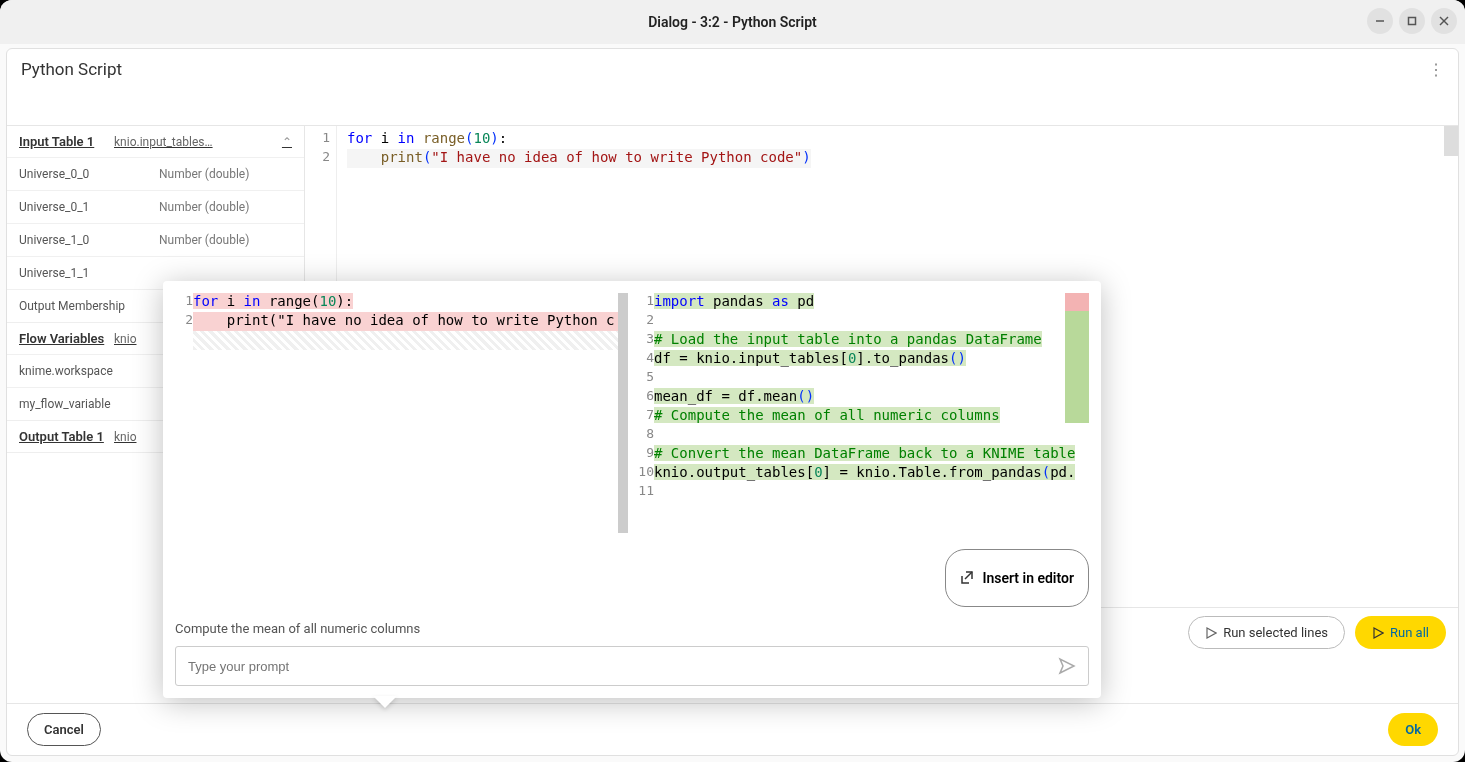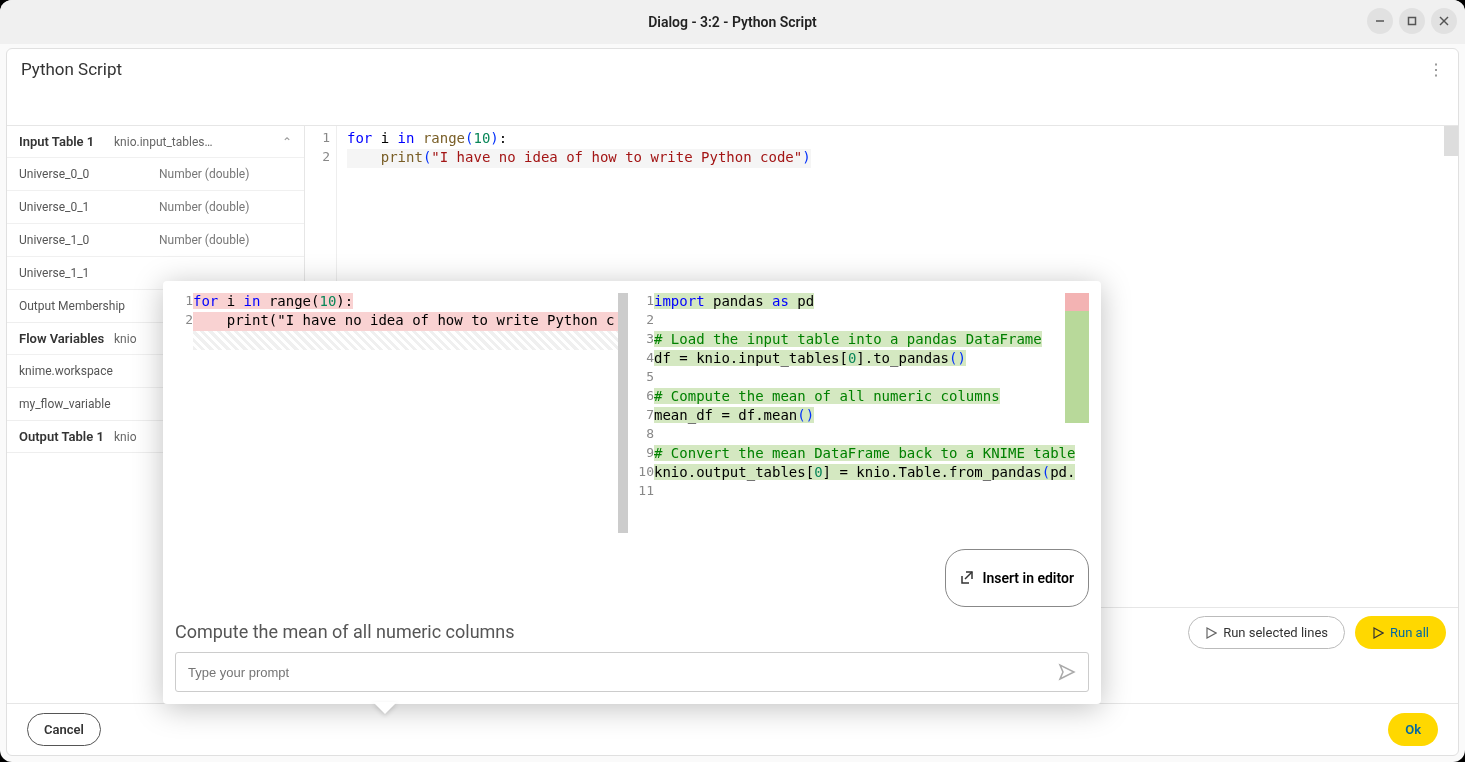--- a/index.html
+++ b/index.html
@@ -9,21 +9,21 @@
 .titlebar-text { font-weight: 600; font-size: 14px; color: #222; }
 .titlebar-controls { position: absolute; right: 8px; top: 8px; display: flex; gap: 6px; }
 .tb-btn { width: 26px; height: 26px; border-radius: 50%; background: #e1e1e1; display: flex; align-items: center; justify-content: center; font-size: 12px; cursor: pointer; color: #444; }
 .content-frame { flex: 1; margin: 4px 6px 6px 6px; background: #fff; border-radius: 6px; display: flex; flex-direction: column; position: relative; border: 1px solid #e0e0e0; gap: 36px; }
 .header-row { height: 40px; display: flex; align-items: center; padding: 0 14px; justify-content: space-between; }
 .header-title { font-size: 17px; color: #333; }
 .header-more { color: #888; font-size: 16px; }
 .main-area { flex: 1; display: flex; border-top: 1px solid #e6e6e6; min-height: 0; position: relative; }
 .sidebar { width: 298px; border-right: 1px solid #e6e6e6; overflow: hidden; display: flex; flex-direction: column; }
 .sb-section { border-bottom: 1px solid #eee; }
-.sb-head { display: flex; align-items: center; padding: 8px 12px; font-size: 13px; color: #333; }
+.sb-head { display: flex; align-items: center; padding: 8px 12px; font-size: 13px; color: #333; text-decoration: underline; }
 .sb-head-title { font-weight: 600; flex: 0 0 auto; width: 95px; }
 .sb-head-val { color: #666; font-size: 12px; flex: 1; white-space: nowrap; overflow: hidden; text-overflow: ellipsis; }
 .chev { color: #999; font-size: 12px; padding-left: 6px; }
 .sb-row { display: flex; padding: 9px 12px; font-size: 12px; color: #555; border-top: 1px solid #f0f0f0; }
 .sb-row-name { width: 140px; }
 .sb-row-type { color: #777; }
 .editor-col { flex: 1; display: flex; flex-direction: column; min-width: 0; }
 .code-editor { flex: 1; background: #fff; display: flex; font-family: "DejaVu Sans Mono", Consolas, monospace; font-size: 14px; position: relative; }
 .gutter { width: 32px; text-align: right; color: #888; padding-top: 4px; border-right: 1px solid #eee; }
 .gutter div { height: 19px; padding-right: 6px; font-size: 13px; }
@@ -55,21 +55,21 @@
 .diff-gutter div { height: 19px; font-size: 13px; }
 .diff-code { flex: 1; overflow: hidden; }
 .diff-code div { height: 19px; white-space: pre; }
 .hl-del { background: #f9d2d2; }
 .hl-add { background: #d4e8c1; }
 .hatch { background-image: repeating-linear-gradient(45deg, #f0f0f0 0, #f0f0f0 3px, #fff 3px, #fff 6px); flex: 1; }
 .diff-mini { position: absolute; right: 0; top: 0; width: 24px; height: 100%; }
 .diff-mini .mb { width: 100%; }
 .insert-row { display: flex; justify-content: flex-end; padding: 16px 0 10px 0; }
 .btn-insert { border: 1px solid #888; background: #fff; padding: 20px 14px; border-radius: 20px; display: flex; align-items: center; gap: 8px; font-size: 14px; font-weight: 600; cursor: pointer; }
-.prompt-label { font-size: 18px; color: #555; padding: 4px 0 10px 0; }
+.prompt-label { font-size: 13px; color: #555; padding: 4px 0 10px 0; }
 .prompt-box { display: flex; border: 1px solid #ccc; border-radius: 3px; padding: 10px 12px; align-items: center; }
 .prompt-box input { flex: 1; border: none; outline: none; font-size: 13px; }
 .send-icon { color: #aaa; }
 .popup-tail { position: absolute; bottom: -10px; left: 210px; width: 0; height: 0; border-left: 12px solid transparent; border-right: 12px solid transparent; border-top: 12px solid #fff; filter: drop-shadow(0 2px 2px rgba(0,0,0,0.15)); }
 svg { display: block; }
 </style>
 </head>
 <body>
 
 <div class="window">
@@ -225,22 +225,22 @@
               <div>9</div>
               <div>10</div>
               <div>11</div>
             </div>
           <div class="diff-code">
             <div><span class="hl-add"><span class="kw-blue">import</span><span> pandas </span><span class="kw-blue">as</span><span> pd</span></span></div>
             <div></div>
             <div><span class="hl-add kw-green"># Load the input table into a pandas DataFrame</span></div>
             <div><span class="hl-add"><span>df = knio.input_tables[</span><span class="kw-num">0</span><span>].to_pandas</span><span class="kw-par">()</span></span></div>
             <div></div>
+            <div><span class="hl-add"><span>mean_df = df.mean</span><span class="kw-par">()</span></span></div>
             <div><span class="hl-add kw-green"># Compute the mean of all numeric columns</span></div>
-            <div><span class="hl-add"><span>mean_df = df.mean</span><span class="kw-par">()</span></span></div>
             <div></div>
             <div><span class="hl-add kw-green"># Convert the mean DataFrame back to a KNIME table</span></div>
             <div><span class="hl-add"><span>knio.output_tables[</span><span class="kw-num">0</span><span>] = knio.Table.from_pandas</span><span class="kw-par">(</span><span>pd.</span></span></div>
           </div>
           <div class="diff-mini">
             <div class="mb" style="height:18px;background:#f3b3b3"></div>
             <div class="mb" style="height:112px;background:#b8d99a"></div>
           </div>
         </div>
       </div>

